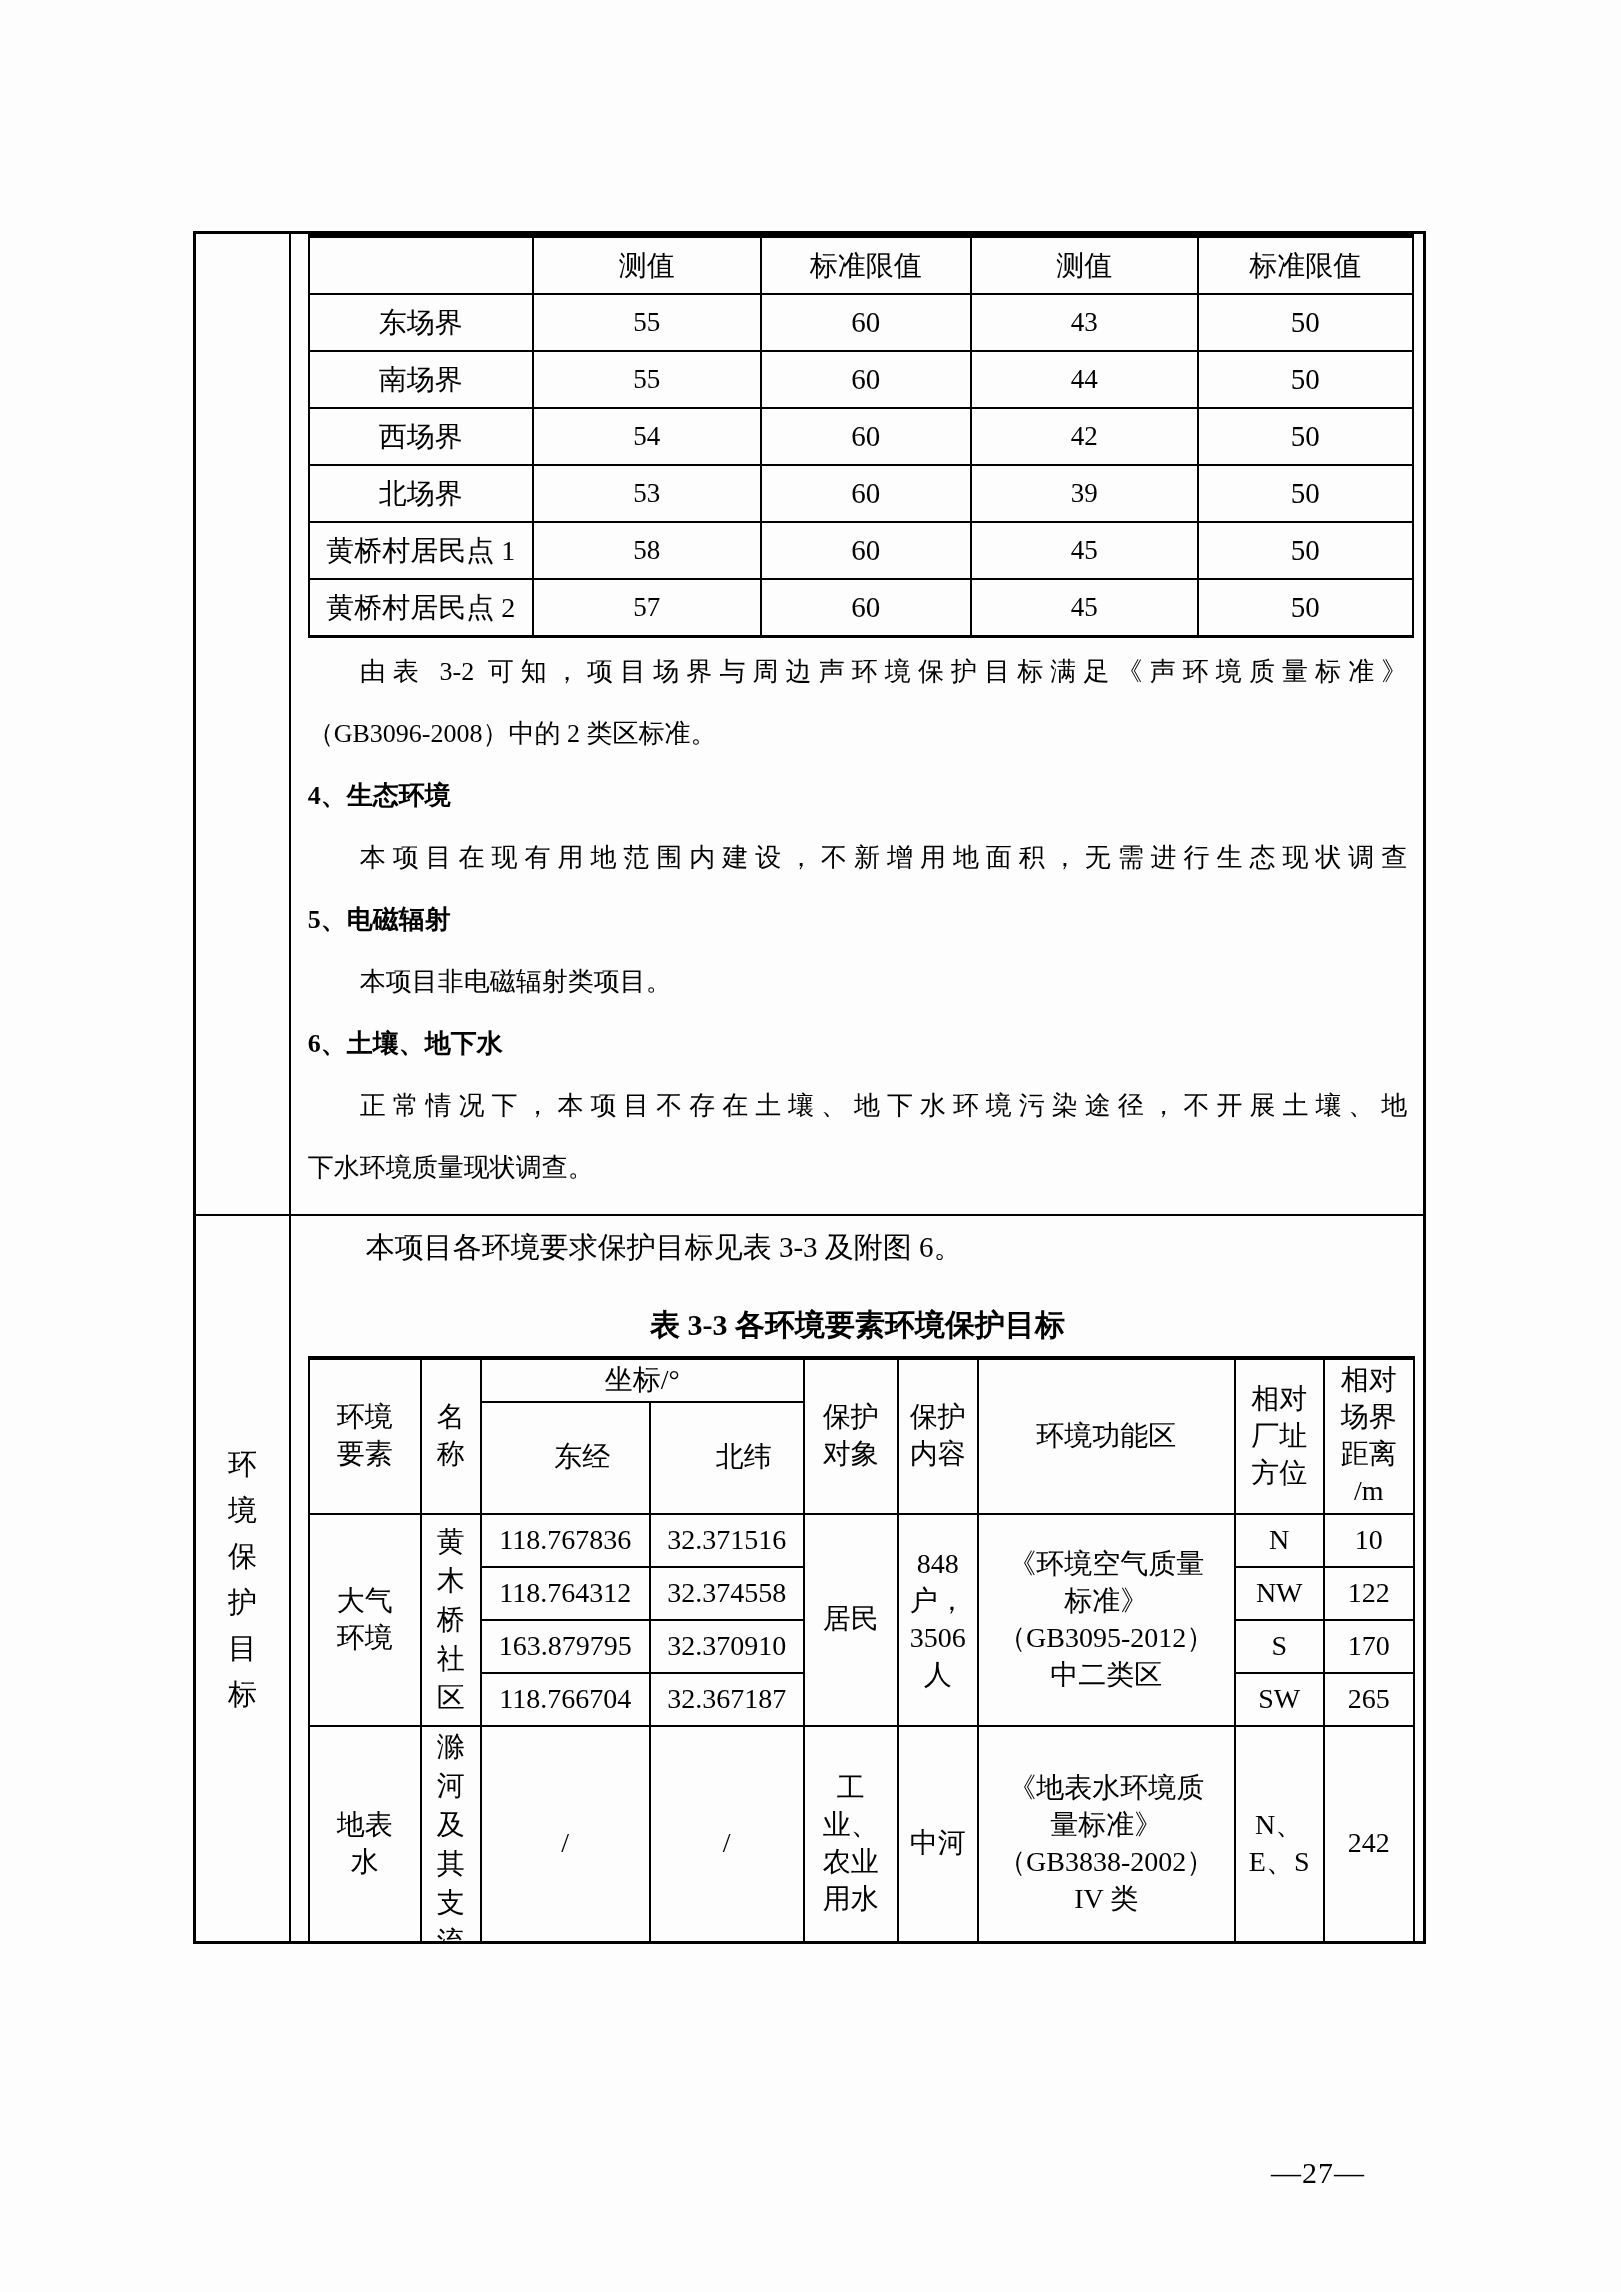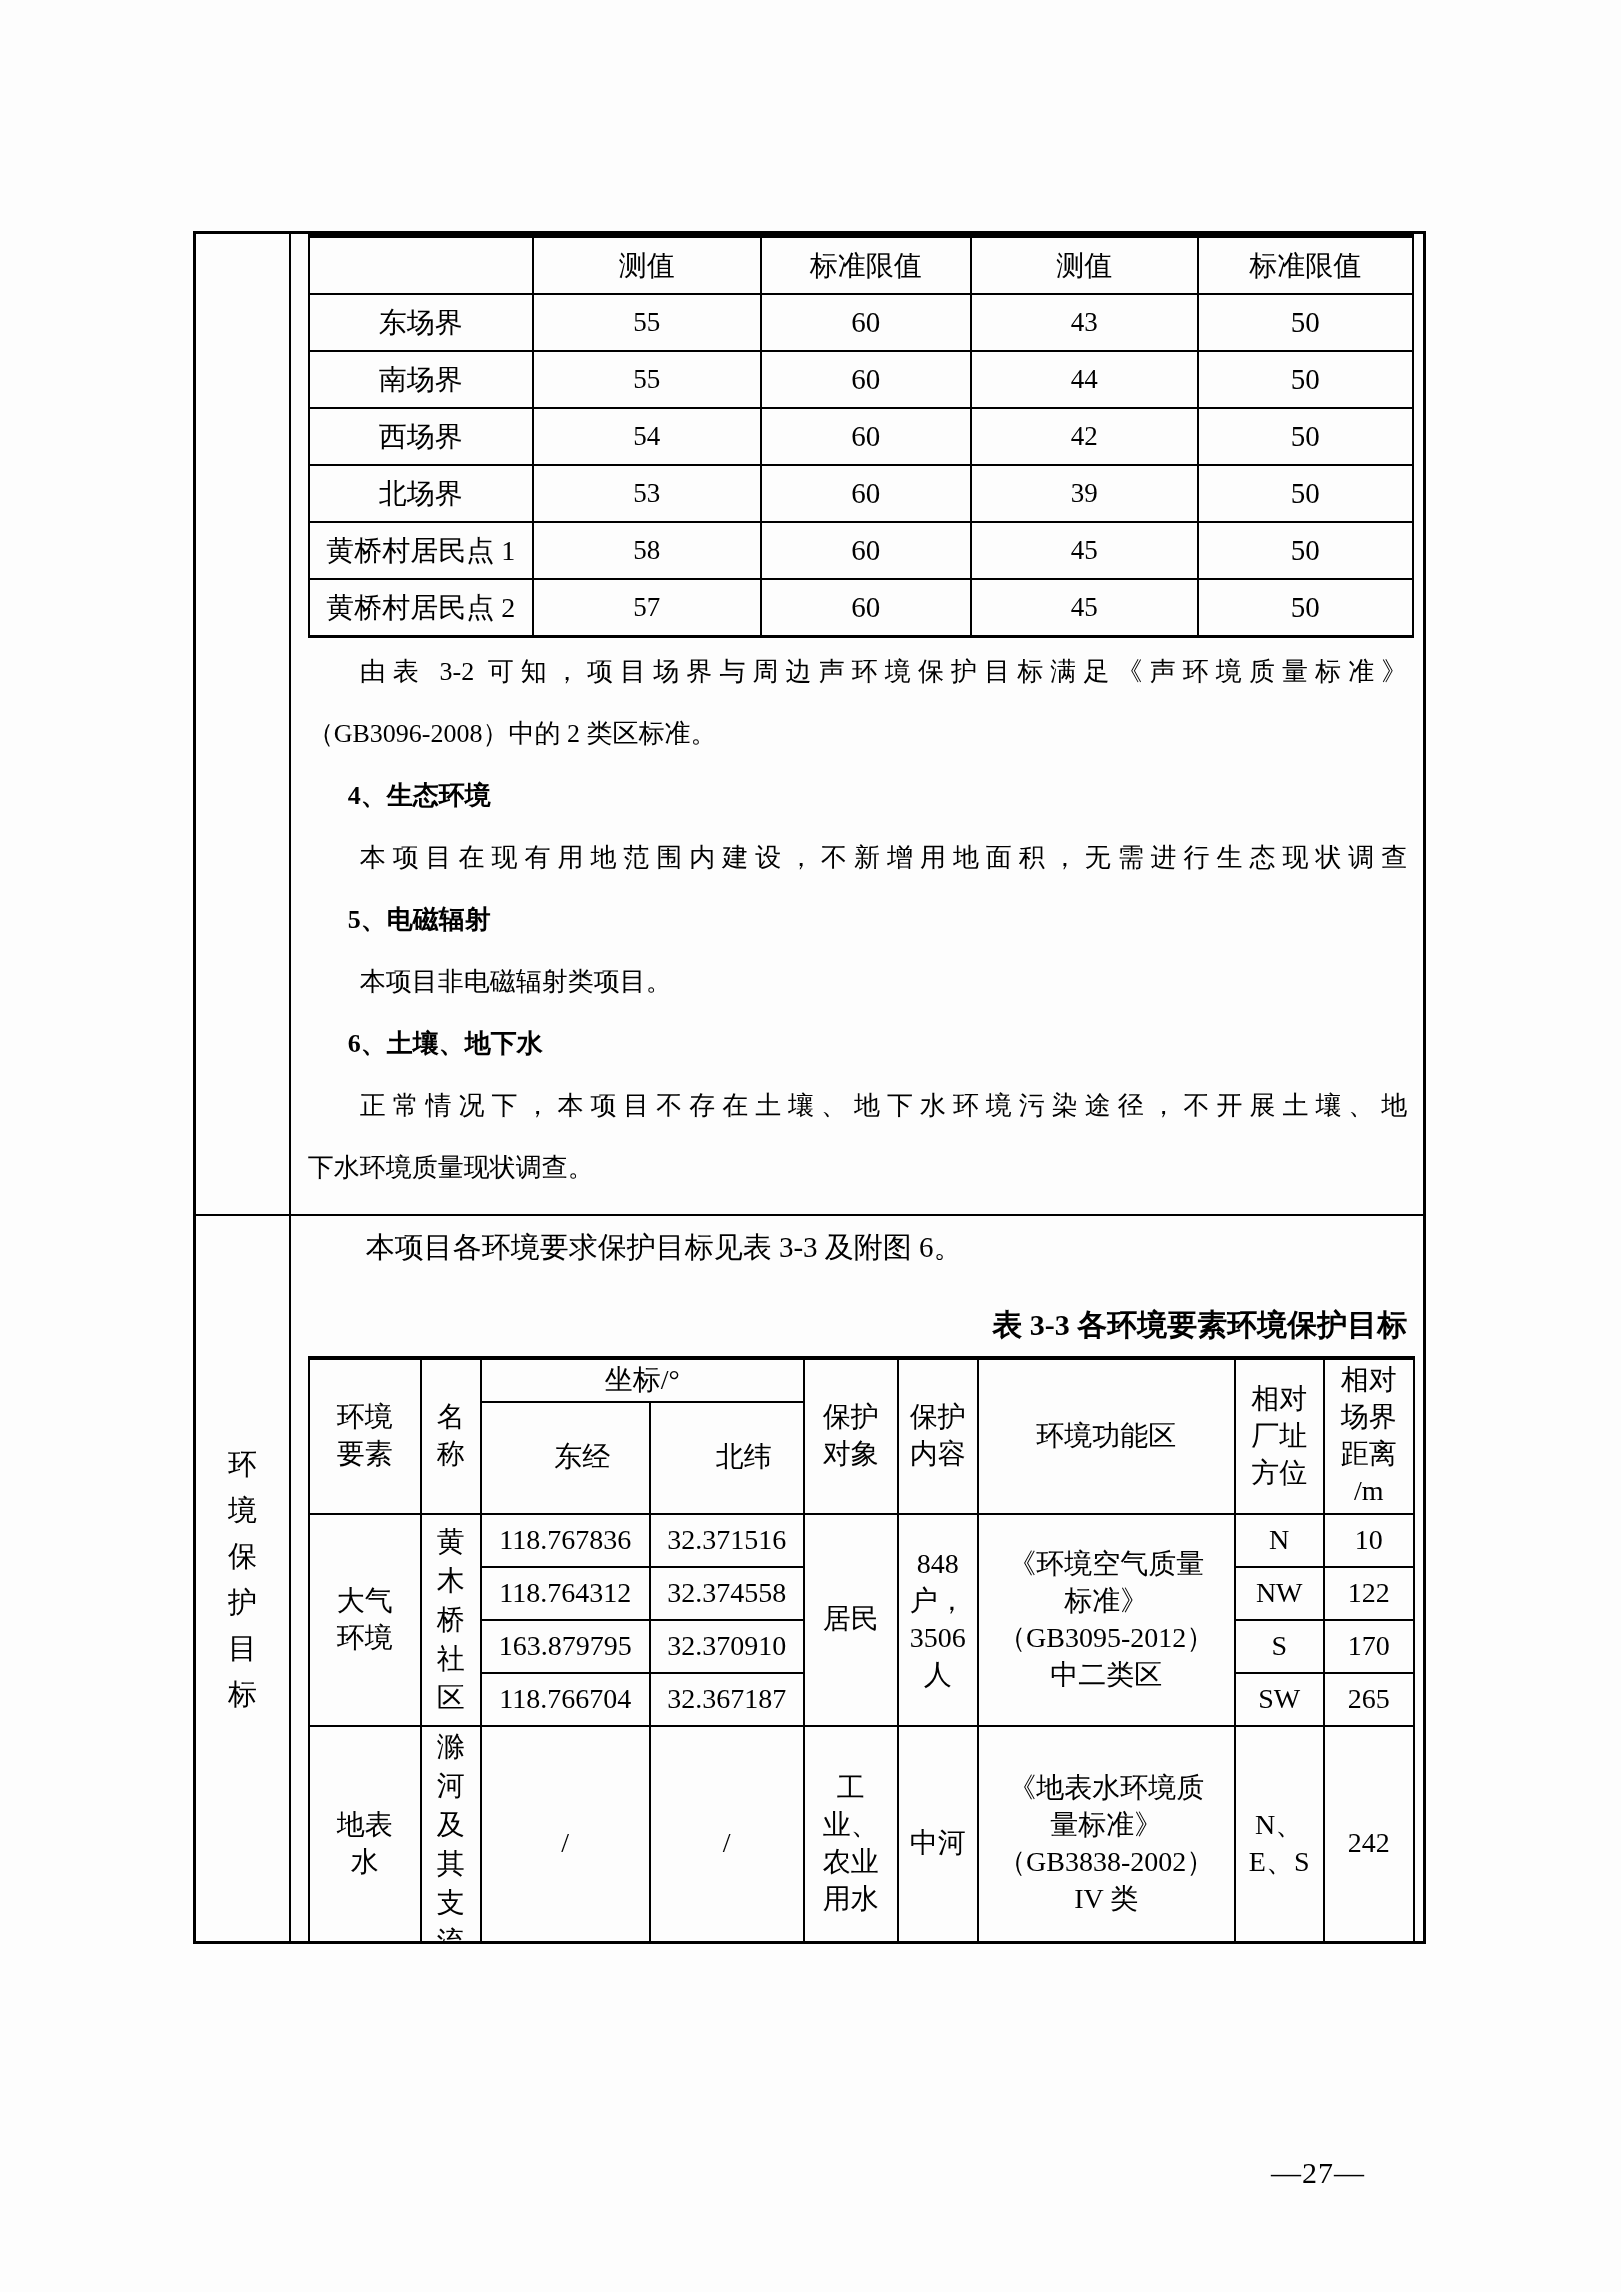--- a/index.html
+++ b/index.html
@@ -35,26 +35,26 @@
   table.tnoise tr.d-row td{height:55px;}
   table.tnoise td.mval{font-size:27px;}
   table.tnoise td.lval{font-size:29px;}
   table.tnoise td.rlabel{font-size:28px;}
 
   
   .textblock{margin:2.9px 15.7px 0 16.7px;font-size:26px;line-height:62px;}
   .tline{white-space:nowrap;}
   .fill{white-space:normal;text-align:justify;text-align-last:justify;}
   .ind{text-indent:2em;}
-  .hline{font-weight:bold;white-space:nowrap;margin-left:40px;}
+  .hline{font-weight:bold;white-space:nowrap;}
 
   
   .p7{margin:2px 15.7px 0 16.7px;font-size:29px;line-height:59px;text-indent:2em;white-space:nowrap;}
   .t33title{
-    margin:17.6px 15.7px 0 16.7px;text-align:right;font-weight:bold;
+    margin:17.6px 15.7px 0 16.7px;text-align:center;font-weight:bold;
     font-size:30px;line-height:59px;white-space:nowrap;
   }
   table.t33{
     border-collapse:collapse;table-layout:fixed;
     margin-left:16.7px;margin-top:2px;width:1105px;
     border:2.9px solid #000;border-top:4.9px solid #000;border-bottom:3.9px solid #000;
   }
   table.t33 td{
     border:2px solid #000;text-align:center;vertical-align:middle;
     font-size:28px;line-height:1.32;padding:0 2px;white-space:pre-line;

